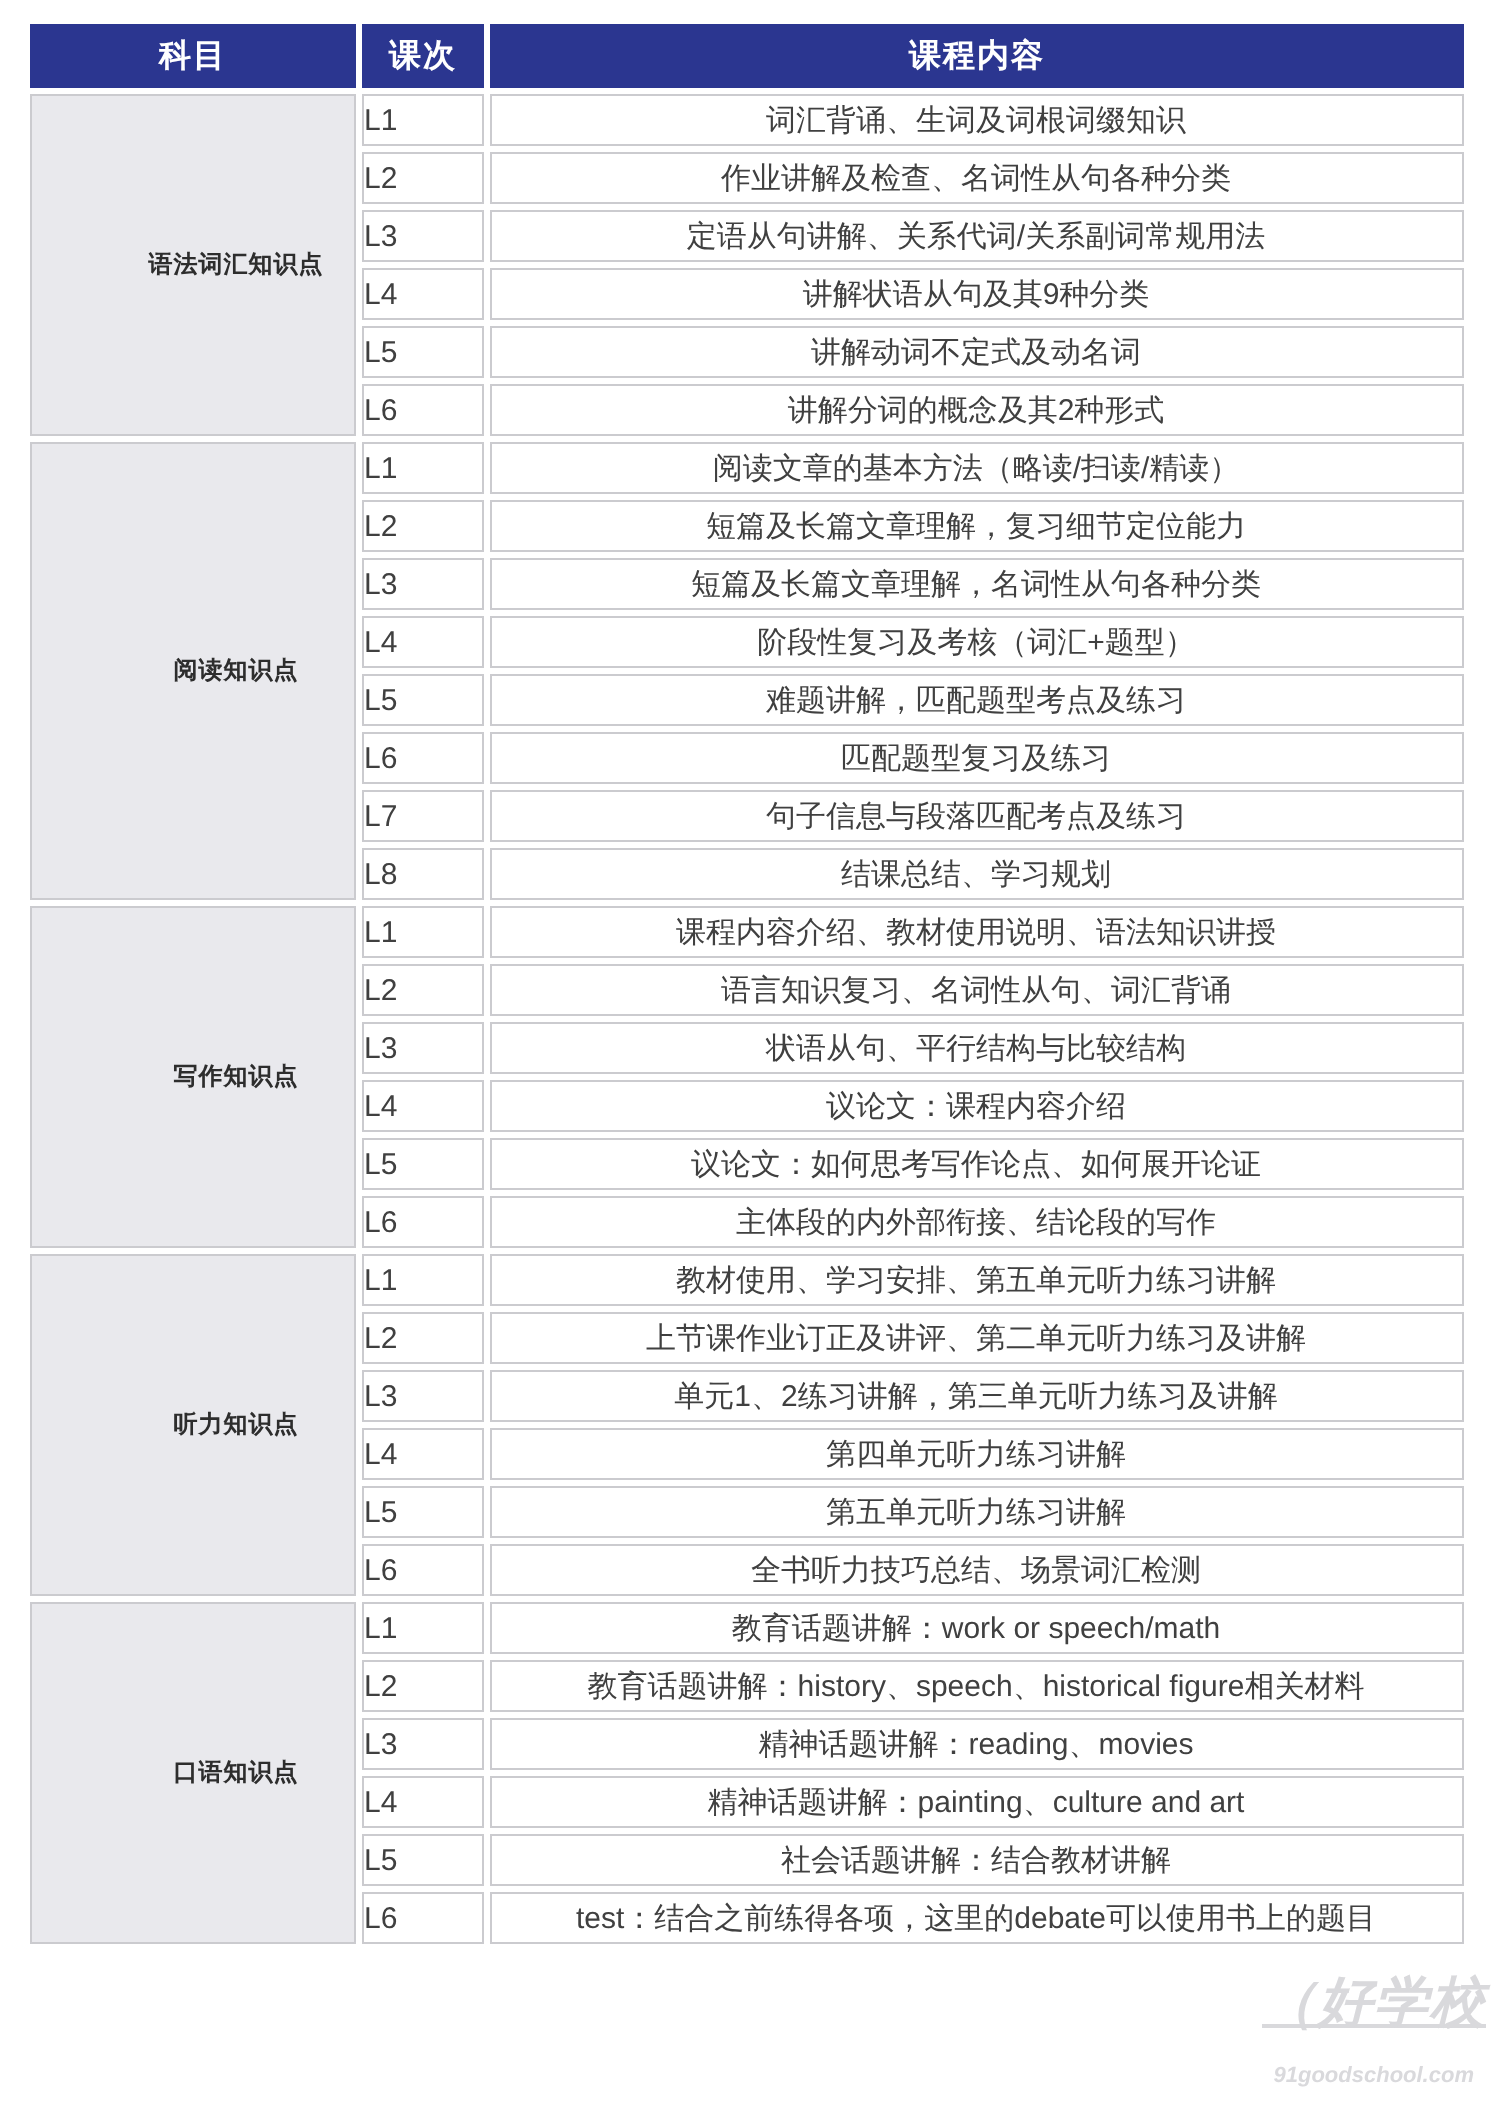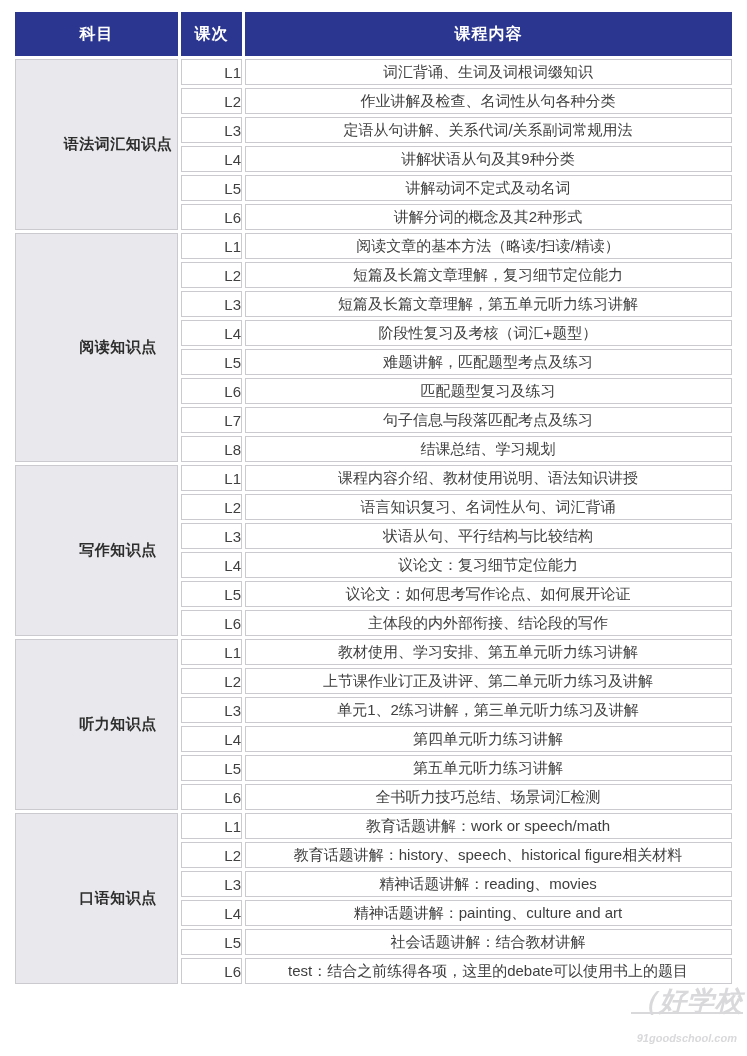--- a/index.html
+++ b/index.html
@@ -31,47 +31,47 @@
   }
   col.col-subject { width: 163px; }
   col.col-lesson  { width: 61px; }
   col.col-content { width: auto; }
 
   th {
     background: var(--header-bg);
     color: var(--header-text);
     font-size: 16px;
     font-weight: bold;
-    height: 44px;
+    height: 32px;
     text-align: center;
     vertical-align: middle;
     letter-spacing: 1px;
     margin-top: 47px;
   }
   td {
     border: 1px solid var(--border);
     height: 26px;
     font-size: 15px;
     color: var(--text);
     vertical-align: middle;
     background: #ffffff;
     white-space: nowrap;
     overflow: hidden;
   }
   td.subject-cell {
     background: var(--subject-bg);
     color: var(--subject-text);
     font-weight: bold;
     text-align: center;
-    font-size: 15px;
+    font-size: 12px;
     letter-spacing: 0.5px;
     padding-left: 43px;
   }
   td.lesson-cell {
-    text-align: right;
+    text-align: left;
     font-family: "Liberation Sans", "DejaVu Sans", sans-serif;
   }
   td.content-cell {
     text-align: center;
     padding-left: 19px;
     padding-right: 20px;
   }
 
   .watermark {
     position: absolute;
@@ -145,21 +145,21 @@
         <td class="subject-cell" rowspan="8">阅读知识点</td>
         <td class="lesson-cell">L1</td>
         <td class="content-cell">阅读文章的基本方法（略读/扫读/精读）</td>
       </tr>
       <tr>
         <td class="lesson-cell">L2</td>
         <td class="content-cell">短篇及长篇文章理解，复习细节定位能力</td>
       </tr>
       <tr>
         <td class="lesson-cell">L3</td>
-        <td class="content-cell">短篇及长篇文章理解，第五单元听力练习讲解</td>
+        <td class="content-cell">短篇及长篇文章理解，名词性从句各种分类</td>
       </tr>
       <tr>
         <td class="lesson-cell">L4</td>
         <td class="content-cell">阶段性复习及考核（词汇+题型）</td>
       </tr>
       <tr>
         <td class="lesson-cell">L5</td>
         <td class="content-cell">难题讲解，匹配题型考点及练习</td>
       </tr>
       <tr>
@@ -182,21 +182,21 @@
       <tr>
         <td class="lesson-cell">L2</td>
         <td class="content-cell">语言知识复习、名词性从句、词汇背诵</td>
       </tr>
       <tr>
         <td class="lesson-cell">L3</td>
         <td class="content-cell">状语从句、平行结构与比较结构</td>
       </tr>
       <tr>
         <td class="lesson-cell">L4</td>
-        <td class="content-cell">议论文：复习细节定位能力</td>
+        <td class="content-cell">议论文：课程内容介绍</td>
       </tr>
       <tr>
         <td class="lesson-cell">L5</td>
         <td class="content-cell">议论文：如何思考写作论点、如何展开论证</td>
       </tr>
       <tr>
         <td class="lesson-cell">L6</td>
         <td class="content-cell">主体段的内外部衔接、结论段的写作</td>
       </tr>
       <tr>

